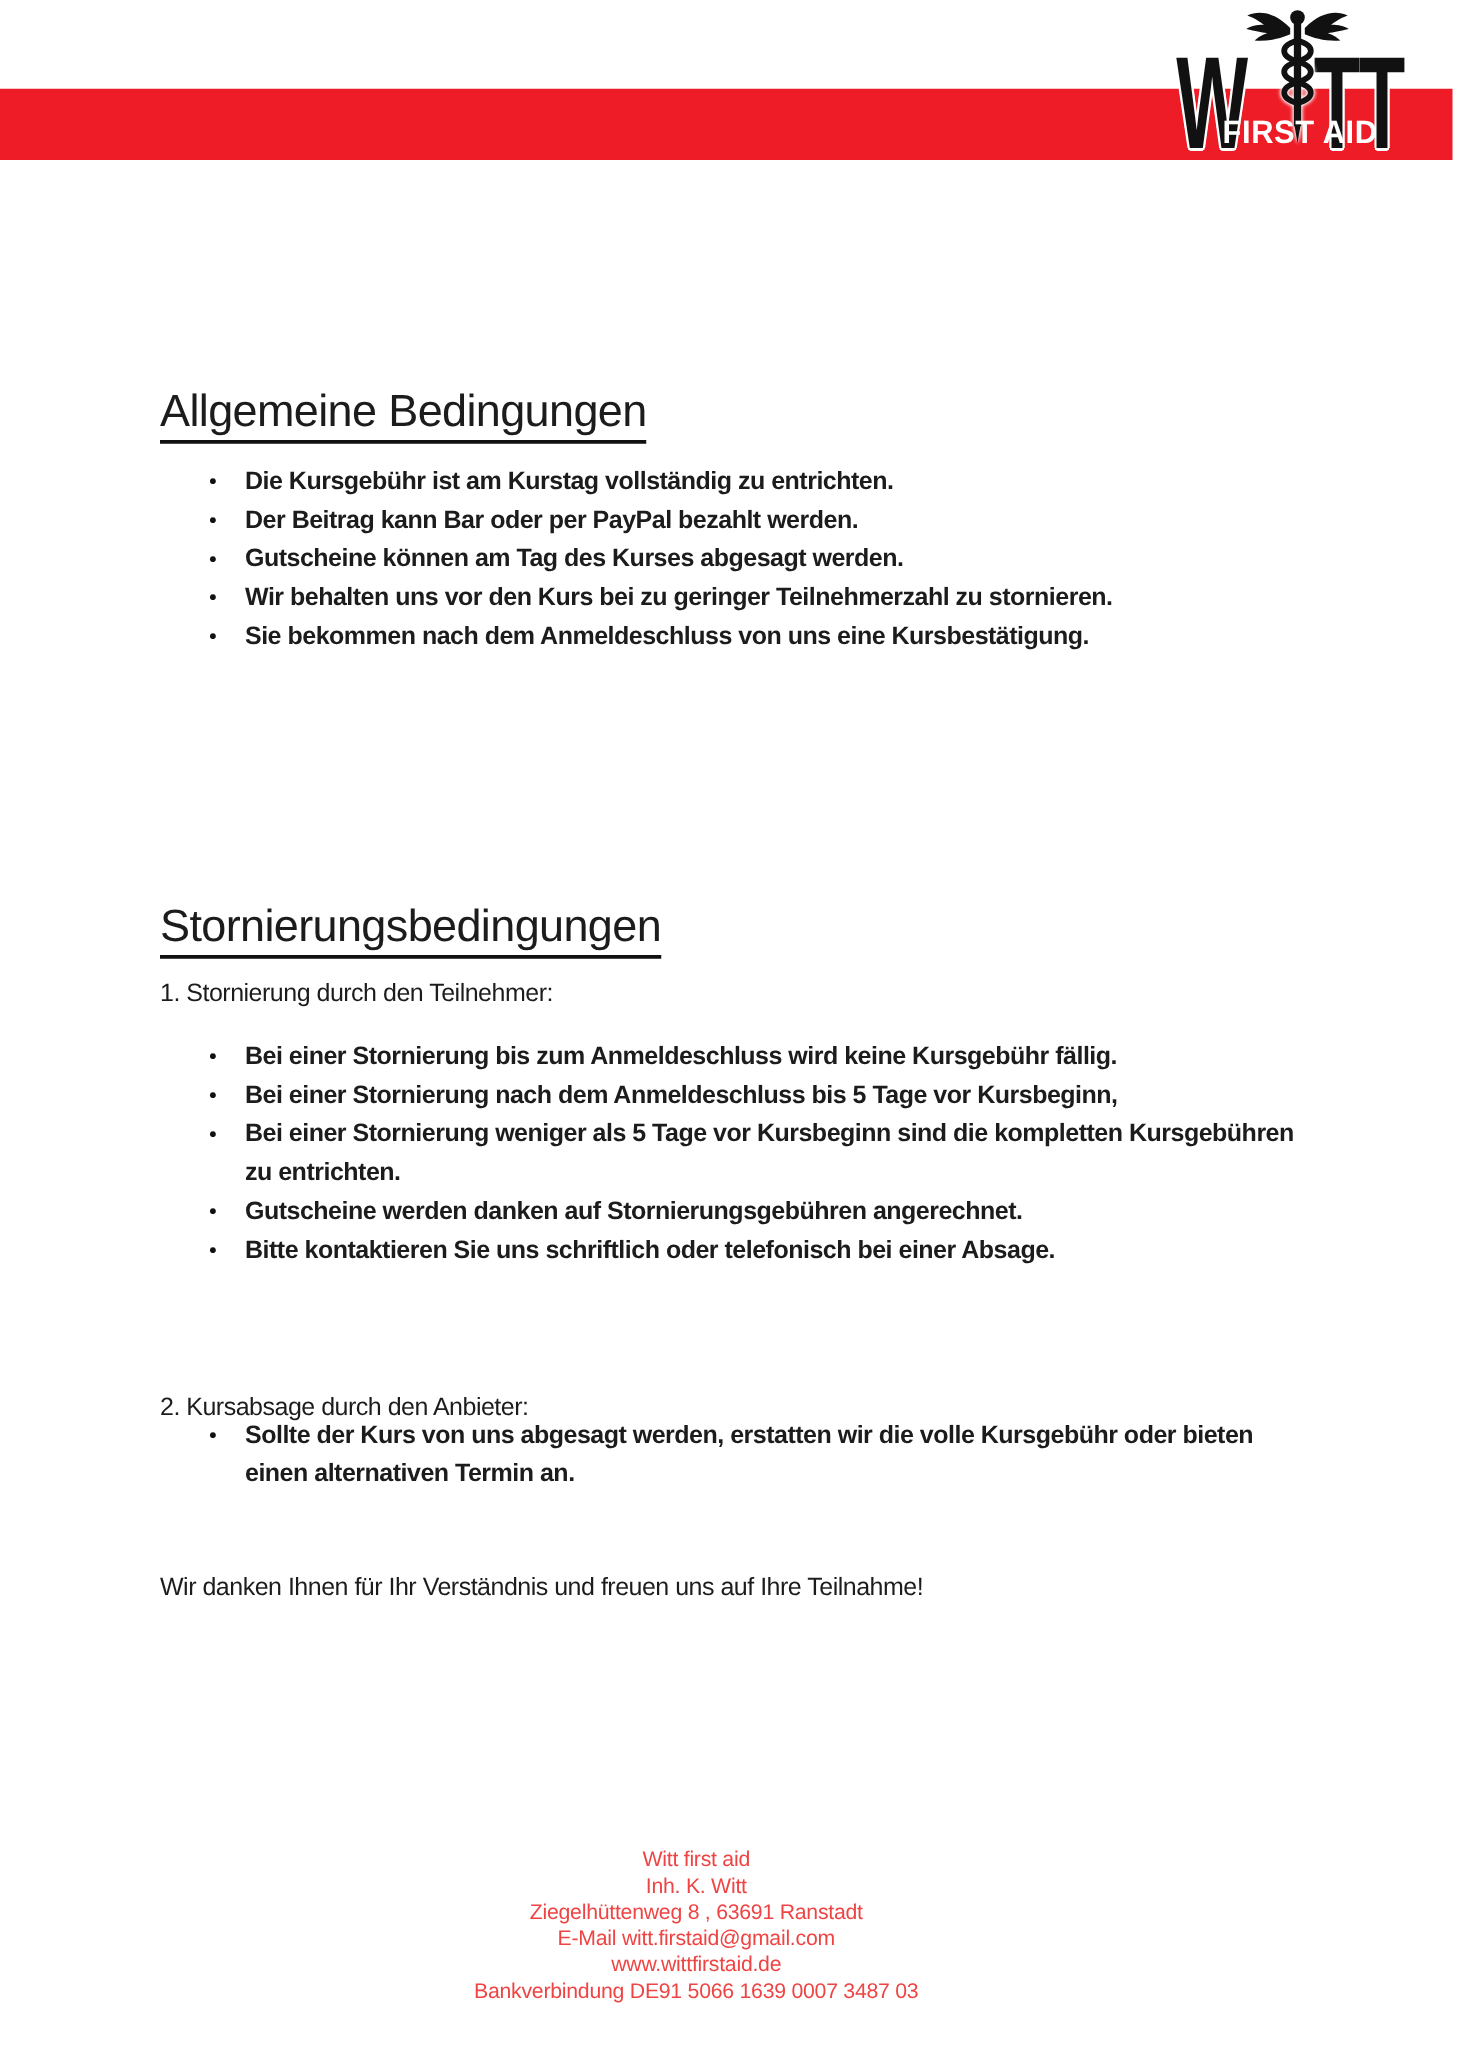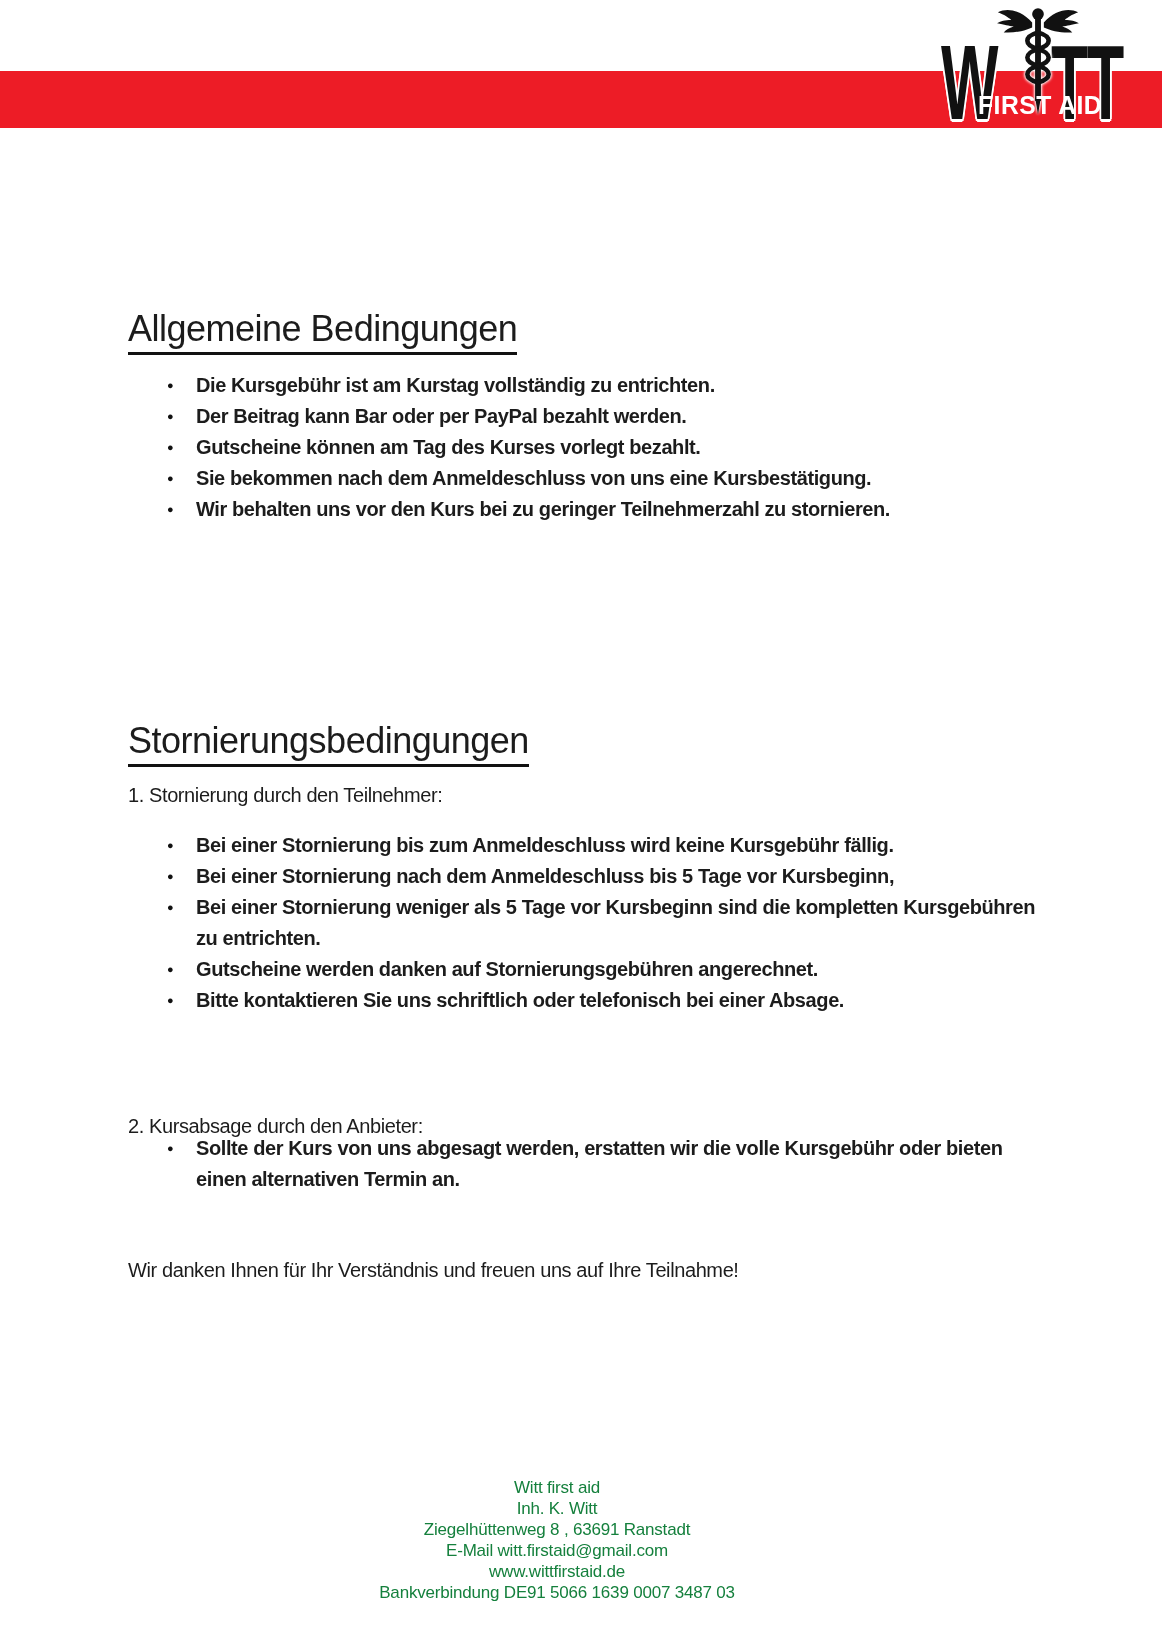--- a/index.html
+++ b/index.html
@@ -44,21 +44,21 @@
   ul.list-3{top:1133px;}
   ul.blist li{list-style:none;position:relative;padding-left:68px;line-height:31px;}
   ul.blist li::before{
     content:"\25CF";position:absolute;left:39px;top:0;font-size:11px;line-height:31px;color:#111;
   }
   .ln{display:block;white-space:nowrap;font-weight:bold;}
   .closing{position:absolute;left:0;top:1255px;white-space:nowrap;line-height:31px;}
   
   .footer{
     position:absolute;left:128px;top:1477px;width:858px;text-align:center;
-    font-size:17px;line-height:21px;letter-spacing:-0.2px;color:#15803d;
+    font-size:17px;line-height:21px;letter-spacing:-0.2px;color:#ef4444;
   }
   .footer-line{display:block;}
 </style>
 </head>
 <body>
 
 <div class="banner" style="background: rgb(237, 28, 38);"></div>
 
 <div class="logo">
   <span class="logo-letter logo-w">W</span>
@@ -86,27 +86,27 @@
   </h1>
 
   <ul class="blist list-1">
     <li>
         <span class="ln">Die Kursgebühr ist am Kurstag vollständig zu entrichten.</span>
       </li>
     <li>
         <span class="ln">Der Beitrag kann Bar oder per PayPal bezahlt werden.</span>
       </li>
     <li>
-        <span class="ln">Gutscheine können am Tag des Kurses vorlegt bezahlt.</span>
+        <span class="ln">Gutscheine können am Tag des Kurses abgesagt werden.</span>
+      </li>
+    <li>
+        <span class="ln">Wir behalten uns vor den Kurs bei zu geringer Teilnehmerzahl zu stornieren.</span>
       </li>
     <li>
         <span class="ln">Sie bekommen nach dem Anmeldeschluss von uns eine Kursbestätigung.</span>
-      </li>
-    <li>
-        <span class="ln">Wir behalten uns vor den Kurs bei zu geringer Teilnehmerzahl zu stornieren.</span>
       </li>
   </ul>
 
   <h1 class="sec-title heading-2">
     <span class="u">Stornierungsbedingungen</span>
   </h1>
 
   <div class="sub-heading sub-1">1. Stornierung durch den Teilnehmer:</div>
 
   <ul class="blist list-2">

